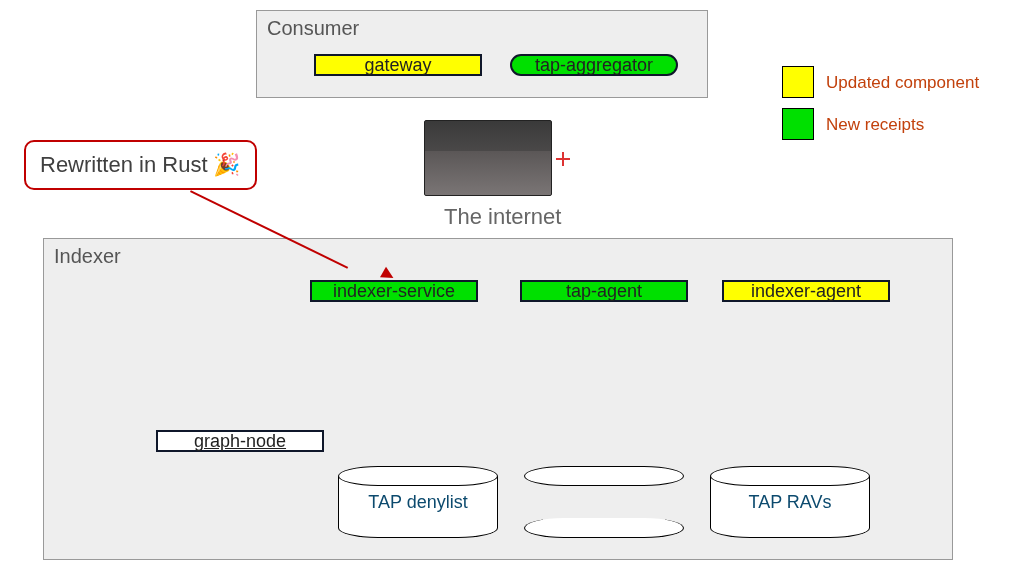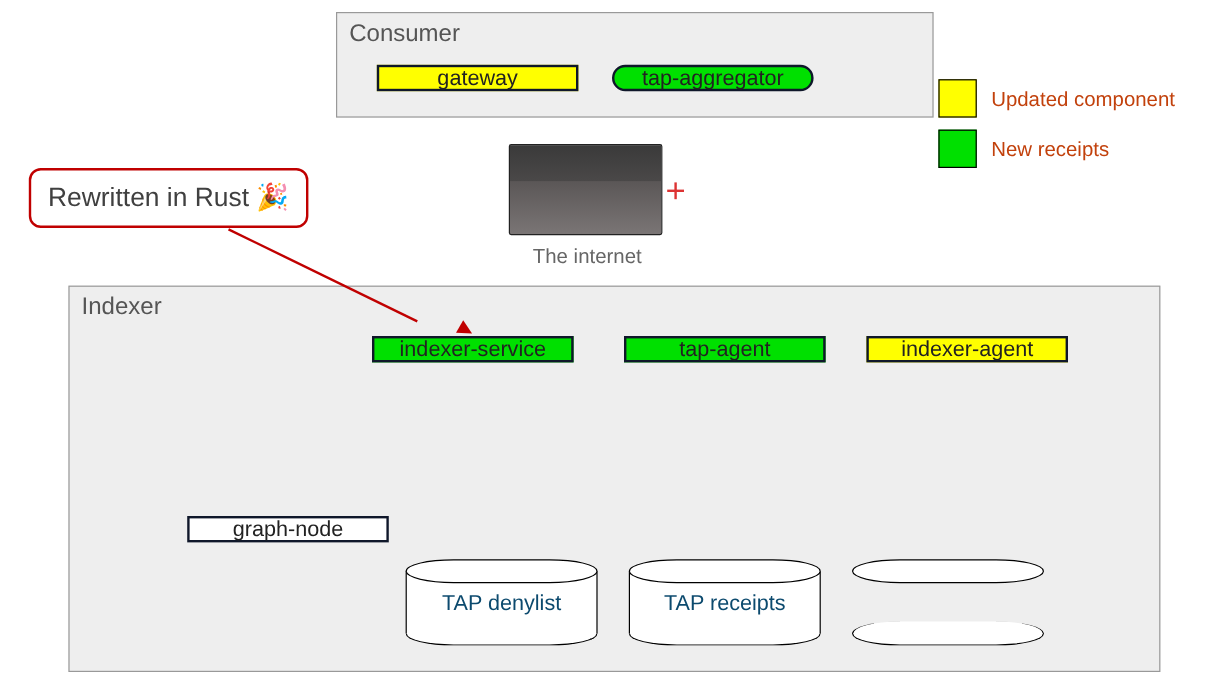--- a/index.html
+++ b/index.html
@@ -30,21 +30,21 @@
     display: flex;
     align-items: center;
     justify-content: center;
     font-size: 18px;
     color: #222;
     background: #fff;
     height: 22px;
   }
   .yellow { background: #ffff00; }
   .green  { background: #00e000; }
-  .white  { background: #fff; }
+  .white  { background: #fff; text-decoration: underline; }
   .legend-swatch {
     position: absolute;
     width: 32px;
     height: 32px;
     border: 1px solid #000;
   }
   .legend-label {
     position: absolute;
     font-size: 17px;
     color: #c2410c;
@@ -61,21 +61,21 @@
   .internet-img {
     position: absolute;
     width: 128px;
     height: 76px;
     background: linear-gradient(180deg,#3a3a3a 0%, #4a4848 40%, #5b5757 41%, #7a7575 100%);
     border: 1px solid #222;
     border-radius: 2px;
   }
   .internet-caption {
     position: absolute;
-    font-size: 17px;
+    font-size: 22px;
     color: #666;
   }
   
   .cyl {
     position: absolute;
     width: 160px;
     height: 72px;
   }
   .cyl .body {
     position: absolute;
@@ -117,21 +117,21 @@
     content:"";
     position:absolute;
     background:#d33;
   }
   .guide-dot::before { left:6px; top:0; width:2px; height:14px; }
   .guide-dot::after  { top:6px; left:0; height:2px; width:14px; }
 </style>
 </head>
 <body>
 
-<div class="group-box" style="left:280px; top:10px; width:498px; height:88px;padding-left:48px;">
+<div class="group-box" style="left:256px; top:10px; width:452px; height:88px;padding-left:48px;">
   <div class="group-title">Consumer</div>
 </div>
 <div class="comp yellow" style="left:314px; top:54px; width:168px;">
   <span>gateway</span>
 </div>
 <div class="comp green" style="left:510px; top:54px; width:168px;border-radius:12px;">
   <span>tap-aggregator</span>
 </div>
 
 <div class="legend-swatch yellow" style="left:782px; top:66px;"></div>
@@ -140,21 +140,21 @@
 <div class="legend-label" style="left:826px; top:115px;">New receipts</div>
 
 <div class="callout" style="left:24px; top:140px;">
   <span>Rewritten in Rust 🎉</span>
 </div>
 
 <div class="internet-img" style="left:424px; top:120px;"></div>
 <div class="guide-dot" style="left:556px; top:152px;"></div>
 <div class="internet-caption" style="left:444px; top:204px;">The internet</div>
 
-<div class="group-box" style="left:57px; top:238px; width:910px; height:322px;">
+<div class="group-box" style="left:43px; top:238px; width:910px; height:322px;">
   <div class="group-title">Indexer</div>
 </div>
 
 <div class="comp green" style="left:310px; top:280px; width:168px;">
   <span>indexer-service</span>
 </div>
 <div class="comp green" style="left:520px; top:280px; width:168px;">
   <span>tap-agent</span>
 </div>
 <div class="comp yellow" style="left:722px; top:280px; width:168px;">
@@ -167,24 +167,24 @@
 
 <div class="cyl" style="left:338px; top:466px;">
   <div class="bot"></div>
   <div class="body">
       <span>TAP denylist</span>
     </div>
   <div class="top"></div>
 </div>
 <div class="cyl" style="left:524px; top:466px;">
   <div class="bot"></div>
-  <div class="body">
-      <span>TAP receipts</span>
-    </div>
   <div class="top"></div>
 </div>
 <div class="cyl" style="left:710px; top:466px;">
   <div class="bot"></div>
+  <div class="body">
+      <span>TAP RAVs</span>
+    </div>
   <div class="top"></div>
 </div>
 
 <div class="arrow-line" style="left:190px; top:192px; width:2px; height:175px; transform: rotate(-64deg);"></div>
 <div class="arrow-head" style="left:377px; top:272px; transform: rotate(-60deg);"></div>
 
 </body></html>

